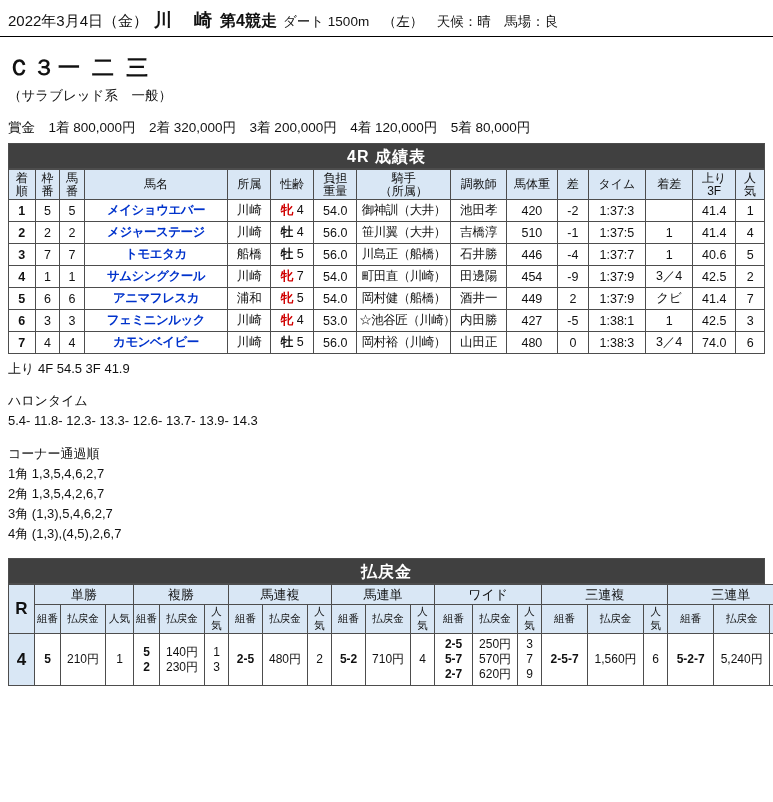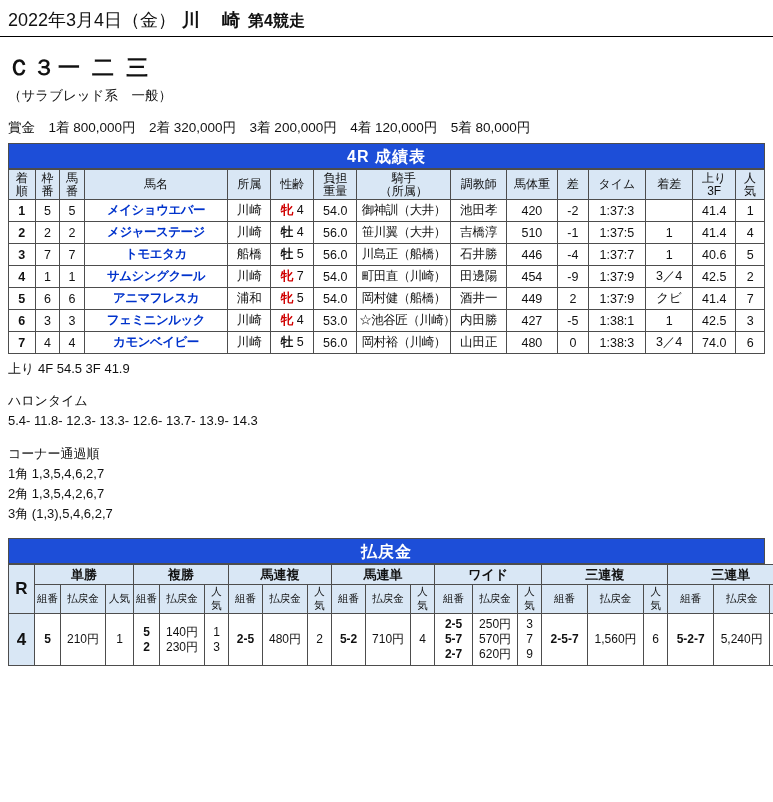--- a/index.html
+++ b/index.html
@@ -16,21 +16,21 @@
     color: #111;
     font-size: 13px;
   }
   .hdr {
     padding: 8px 8px 2px 8px;
     display: flex;
     align-items: baseline;
     gap: 6px;
     white-space: nowrap;
   }
-  .hdr .date { font-size: 18px; }
+  .hdr .date { font-size: 15px; }
   .hdr .place {
     font-size: 18px; font-weight: bold; letter-spacing: 2px;
   }
   .hdr .race {
     font-size: 16px; font-weight: bold;
   }
   .hdr .cond { font-size: 13.5px; }
   .hdr-rule {
     border-bottom: 1px solid #000;
     margin: 2px 0 0 0;
@@ -58,21 +58,21 @@
   table.result td, table.result th {
     border: 1px solid #4d4d4d;
     font-size: 12.5px;
     text-align: center;
     padding: 1px 2px;
     height: 22px;
     overflow: hidden;
     white-space: nowrap;
   }
   .title-bar {
-    background: #1d4ed8;
+    background: #404040;
     color: #fff;
     font-weight: bold;
     font-size: 16px;
     text-align: center;
     height: 26px;
     line-height: 26px;
     border: 1px solid #4d4d4d;
     letter-spacing: 1px;
   }
   table.result thead th {
@@ -106,21 +106,21 @@
   }
   table.pay td, table.pay th {
     border: 1px solid #4d4d4d;
     font-size: 12px;
     text-align: center;
     padding: 0 2px;
     vertical-align: middle;
   }
   table.pay .grp {
     background: #d9e7f5;
-    font-weight: bold;
+    font-weight: normal;
     font-size: 13px;
     height: 20px;
   }
   table.pay .sub {
     background: #d9e7f5;
     font-size: 10.5px;
     height: 17px;
     font-weight: normal;
   }
   table.pay .rcell {
@@ -132,20 +132,21 @@
   .bold { font-weight: bold; }
   .right { text-align: right; }
 </style>
 </head>
 <body>
 
 <div class="hdr">
   <span class="date">2022年3月4日（金）</span>
   <span class="place">川　崎</span>
   <span class="race">第4競走</span>
+  <span class="cond">ダート 1500m　（左）　天候：晴　馬場：良</span>
 </div>
 <div class="hdr-rule"></div>
 
 <div class="classline">Ｃ３一 二 三</div>
 <div class="subline">（サラブレッド系　一般）</div>
 <div class="prizeline">賞金　1着 800,000円　2着 320,000円　3着 200,000円　4着 120,000円　5着 80,000円</div>
 
 <div class="title-bar" style="width:757px;margin:0 8px;">4R 成績表</div>
 
 <table class="result">
@@ -330,20 +331,21 @@
 </table>
 
 <div class="foot">上り 4F 54.5 3F 41.9</div>
 <div class="foot block">ハロンタイム</div>
 <div class="foot" style="padding-top:0">5.4- 11.8- 12.3- 13.3- 12.6- 13.7- 13.9- 14.3</div>
 <div class="foot block">コーナー通過順</div>
 <div class="foot" style="padding-top:0">
   <div>1角 1,3,5,4,6,2,7</div>
   <div>2角 1,3,5,4,2,6,7</div>
   <div>3角 (1,3),5,4,6,2,7</div>
+  <div>4角 (1,3),(4,5),2,6,7</div>
 </div>
 
 <div class="pay-wrap">
   <div class="title-bar" style="width:757px;margin:0 8px;">払戻金</div>
   <table class="pay">
     <colgroup>
       <col style="width:26px">
       <col style="width:26px">
         <col style="width:45px">
         <col style="width:28px">

